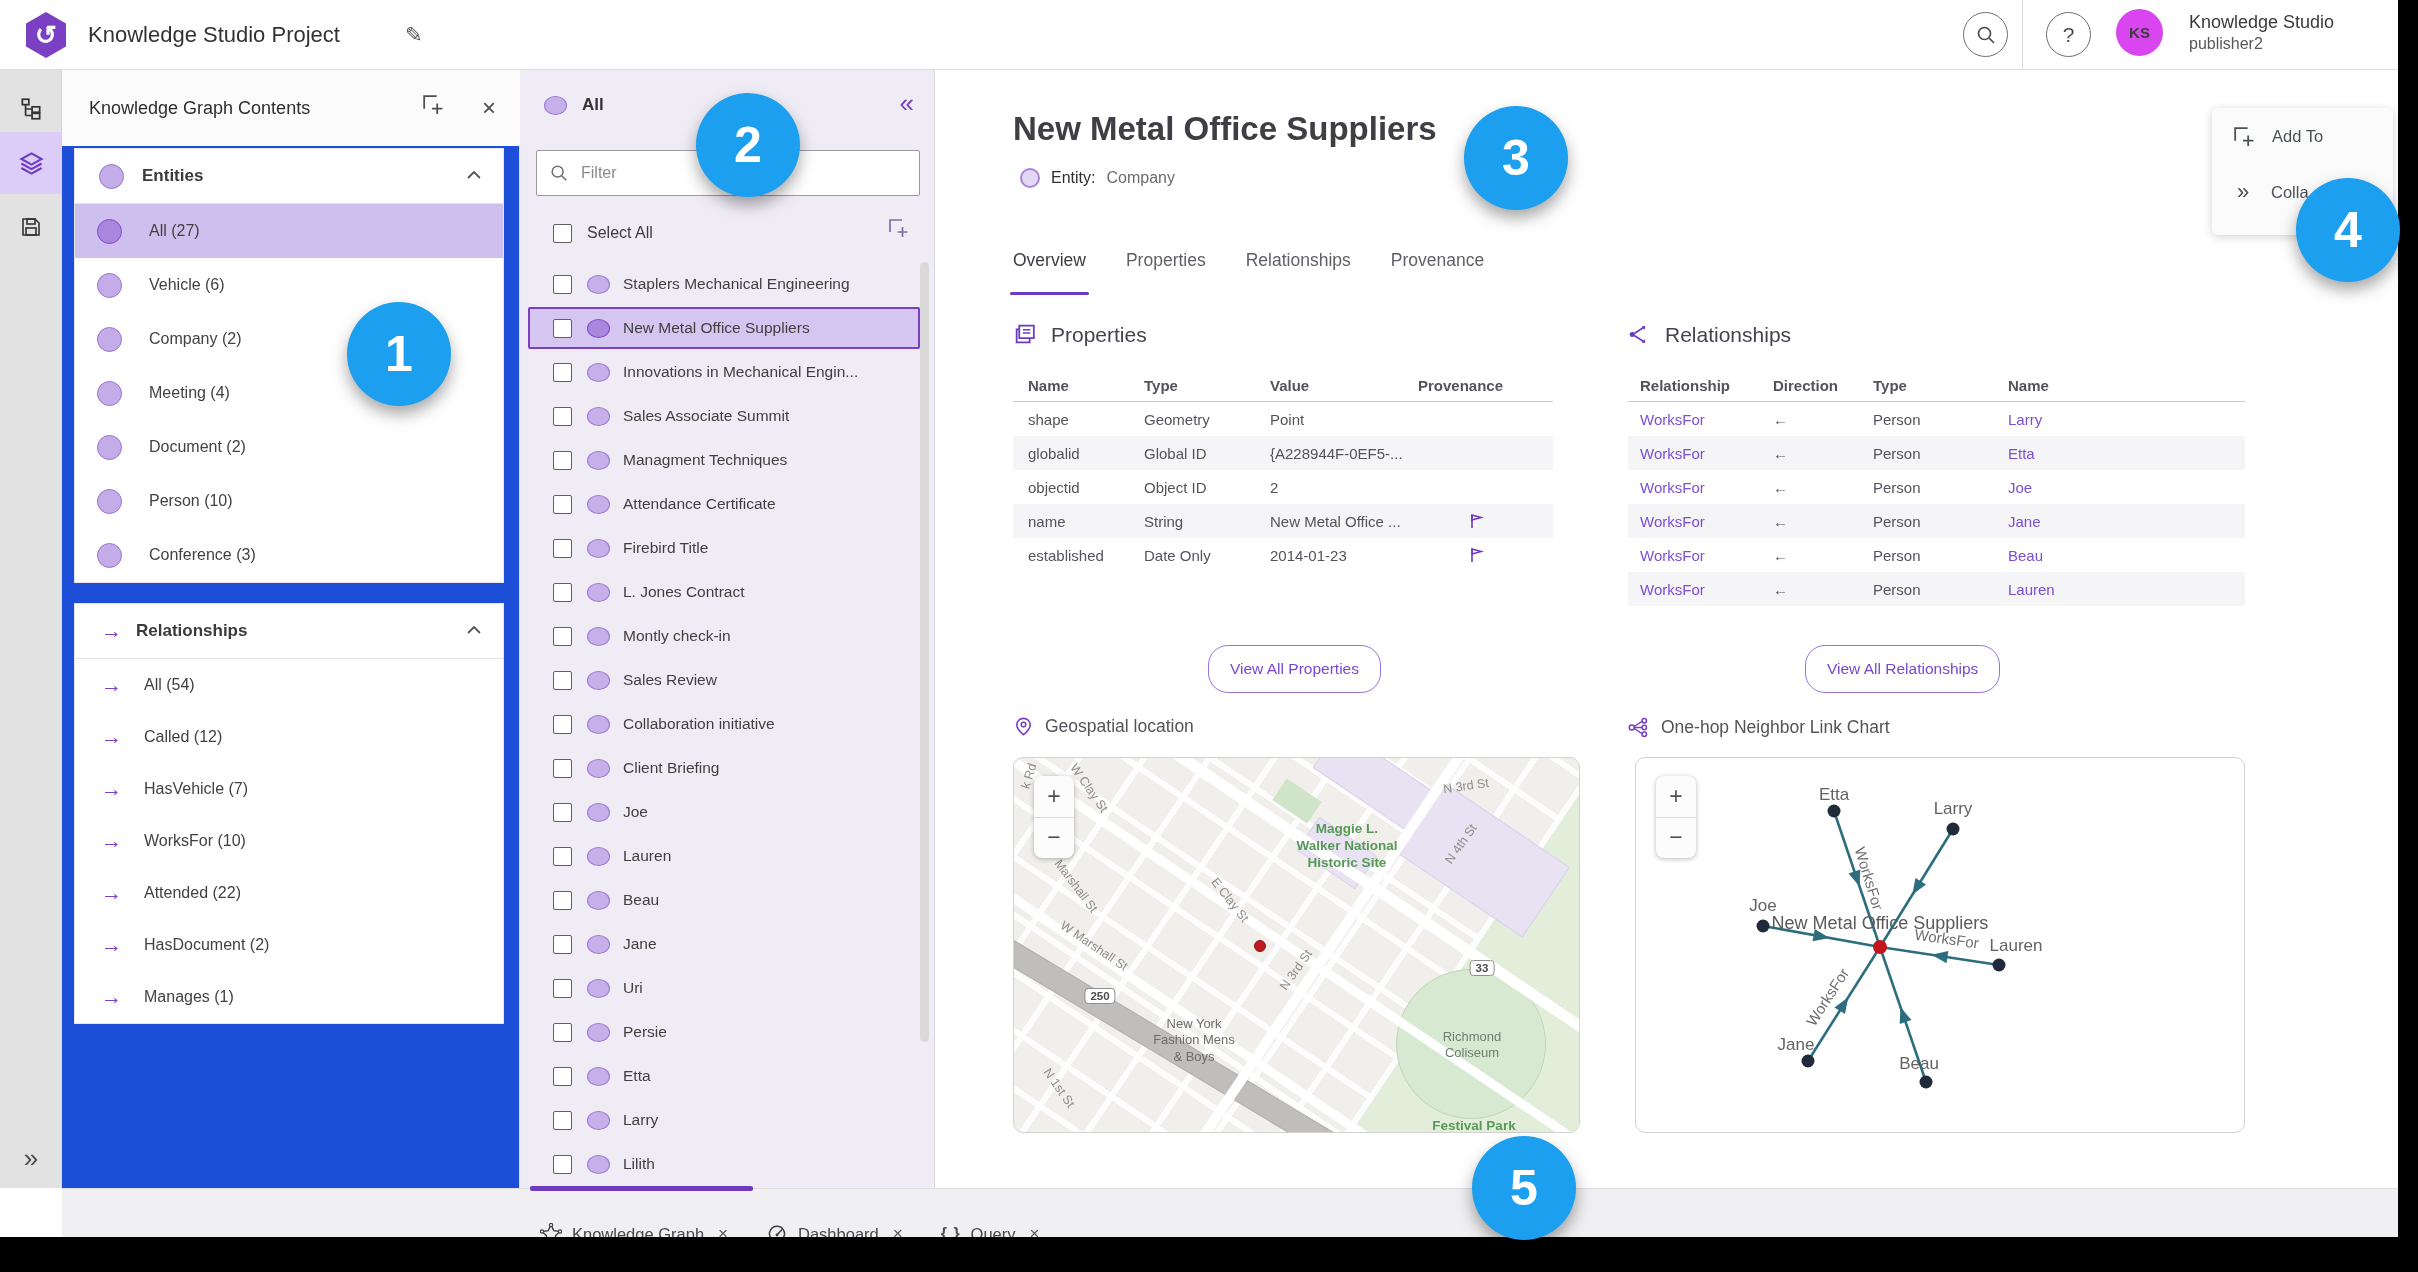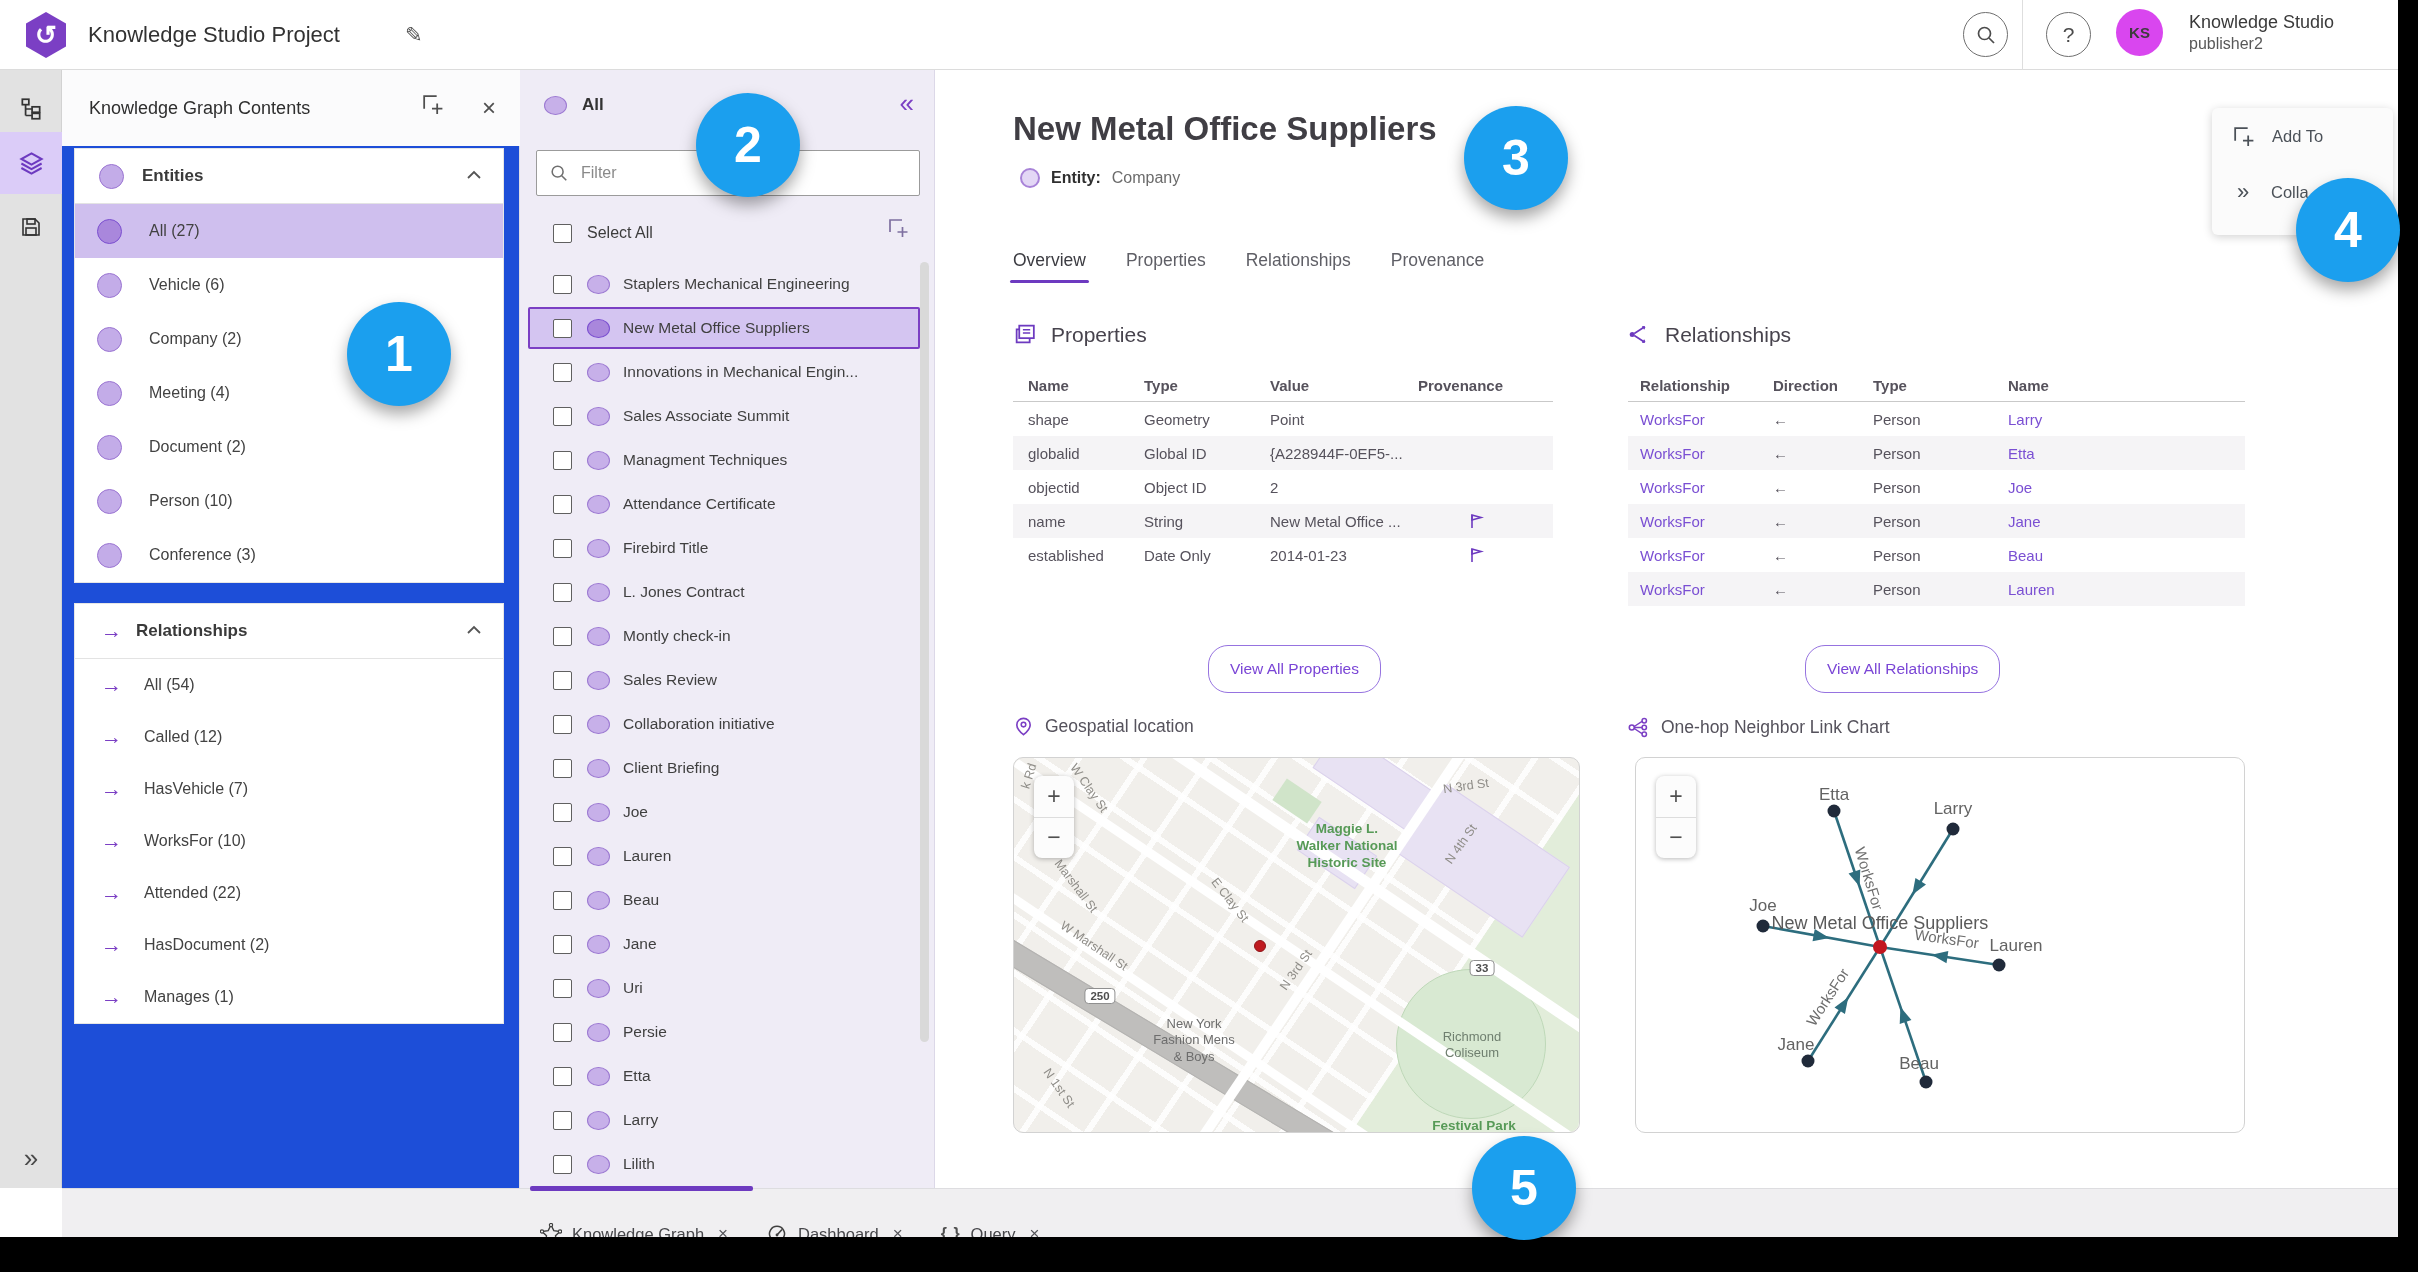--- a/index.html
+++ b/index.html
@@ -73,24 +73,24 @@
   .mid-item .lbl{font-size:15.5px;color:#3f3f3f;}
   .mid-item.selected::before{content:'';position:absolute;left:8px;right:15px;top:1px;bottom:1px;
         border:2.5px solid #7b3fc4;background:#d4c5f1;border-radius:2px;z-index:0;}
   .scroll-thumb{position:absolute;right:5px;top:192px;width:9px;height:780px;background:#d9d9d9;border-radius:5px;cursor:pointer;}
 
   
   .main{position:absolute;left:935px;top:70px;width:1463px;height:1118px;background:#fff;}
   .d-title{position:absolute;left:78px;top:40px;font-size:33px;font-weight:bold;color:#403e44;}
   .d-entity{position:absolute;left:85px;top:98px;display:flex;align-items:center;gap:11px;}
   .d-entity .e-circ{width:20px;height:20px;border-radius:50%;background:#e3d7f5;border:2px solid #a883d8;}
-  .d-entity .e-lab{font-size:16px;font-weight:bold;color:#2f2f2f;}
+  .d-entity .e-lab{font-size:16px;font-weight:normal;color:#2f2f2f;}
   .d-entity .e-val{font-size:16px;color:#6b6b6b;}
   .d-tabs{position:absolute;left:78px;top:180px;display:flex;gap:40px;}
-  .d-tab{position:relative;font-size:17.5px;color:#5f5f66;padding-bottom:12px;cursor:pointer;}
+  .d-tab{position:relative;font-size:17.5px;color:#5f5f66;padding-bottom:24px;cursor:pointer;}
   .d-tab.active{color:#3c3c42;}
   .d-tab.active::after{content:'';position:absolute;left:-3px;right:-3px;bottom:0;height:3.5px;background:#6d3ac0;border-radius:2px;}
   .sec-head{position:absolute;display:flex;align-items:center;gap:13px;font-size:21px;color:#47434d;}
   .sub-head{position:absolute;display:flex;align-items:center;gap:11px;font-size:17.5px;color:#55525c;}
   .tbl{position:absolute;}
   .tbl-row{display:grid;align-items:center;height:34px;}
   .tbl-row.head{height:32px;border-bottom:1px solid #c9c9c9;font-weight:bold;color:#2f2f2f;font-size:15.5px;}
   .tbl-row .cell{font-size:15px;color:#56525c;overflow:hidden;white-space:nowrap;}
   .tbl-row.shaded{background:#f5f4f6;}
   .tbl-prop .tbl-row{grid-template-columns:131px 126px 148px 135px;}

